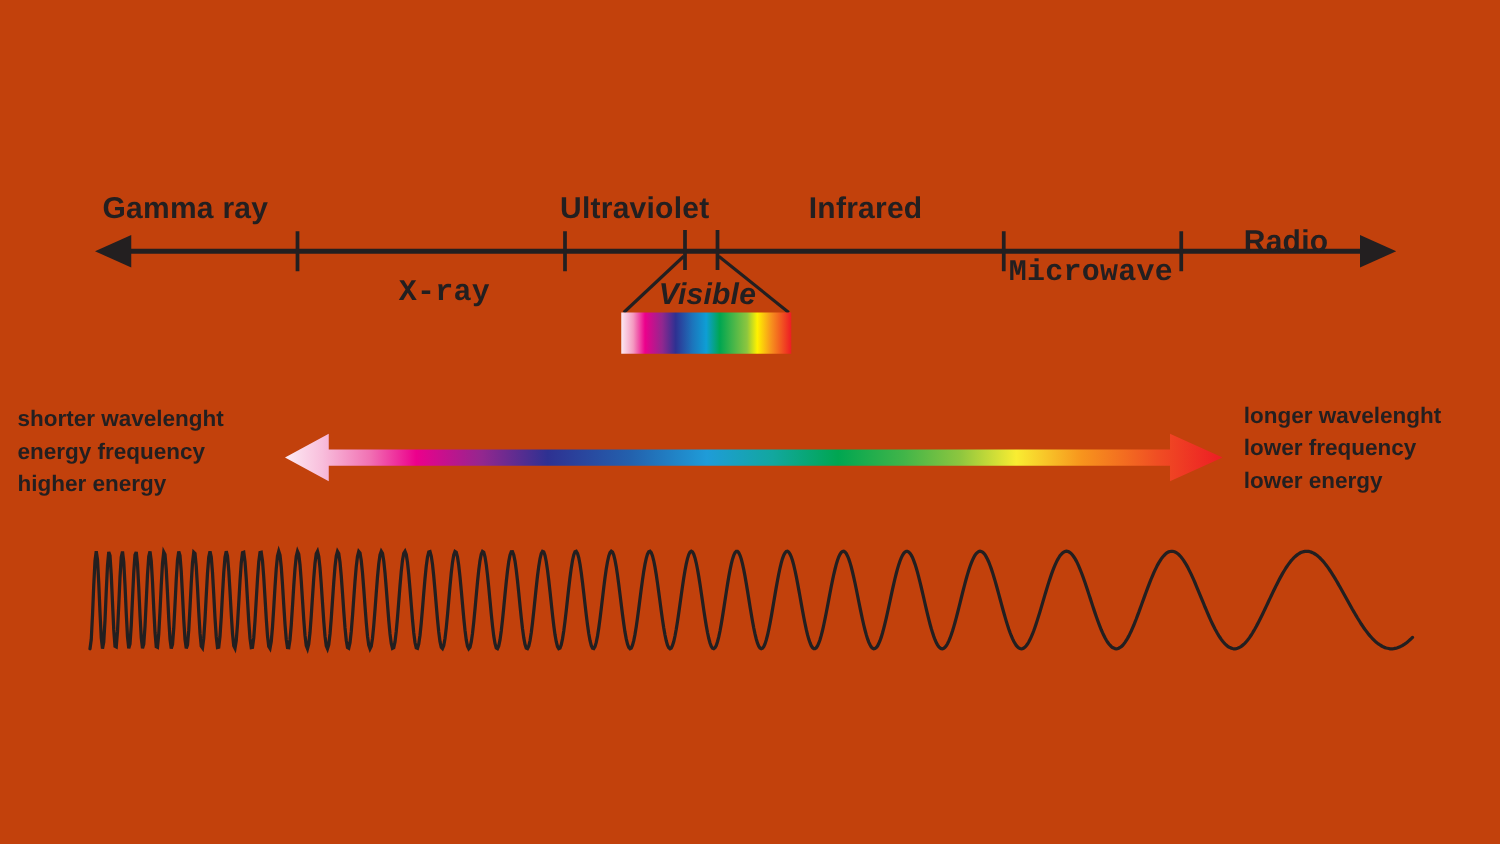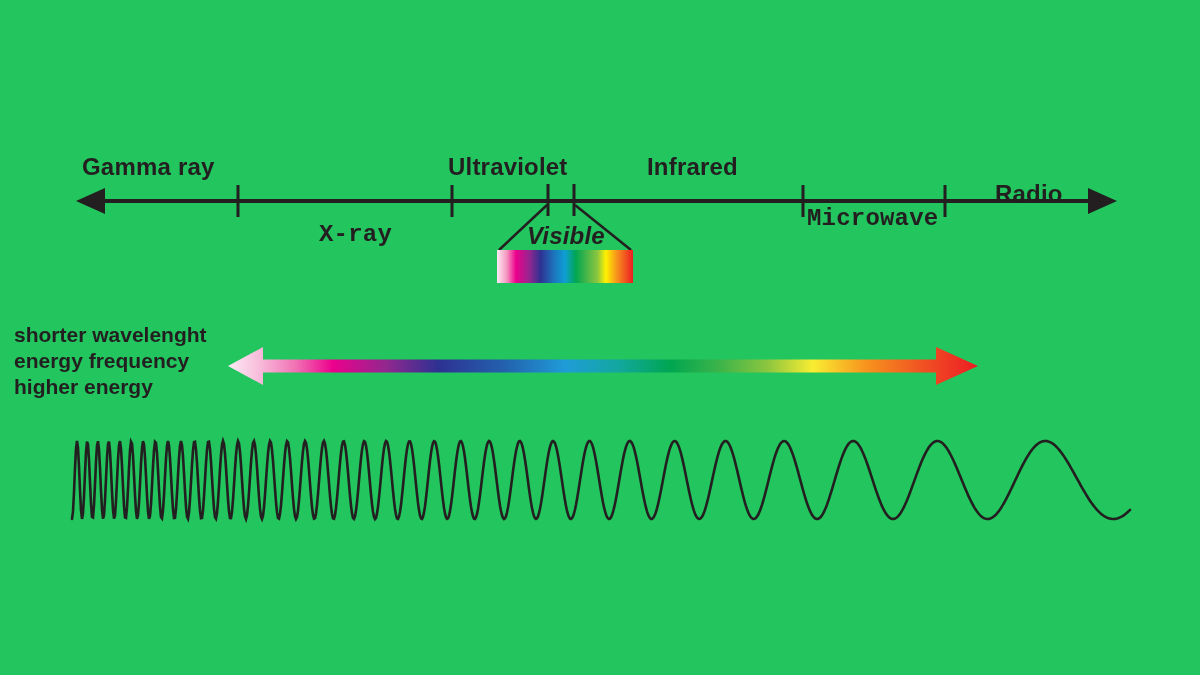--- a/index.html
+++ b/index.html
@@ -4,41 +4,41 @@
 <style>
   html, body {
     margin: 0;
     padding: 0;
     background: #ffffff;
   }
   #canvas {
     position: relative;
     width: 1200px;
     height: 675px;
-    background: #22c55e;
+    background: #c2410c;
     overflow: hidden;
     font-family: "Liberation Sans", sans-serif;
   }
   #diagram-svg {
     position: absolute;
     left: 0;
     top: 0;
   }
   .band-label {
     position: absolute;
     font-weight: 700;
     font-size: 24px;
     color: #231F20;
     white-space: nowrap;
     letter-spacing: 0.2px;
   }
   .annotation {
     position: absolute;
     font-weight: 700;
-    font-size: 21px;
+    font-size: 18px;
     line-height: 26px;
     color: #231F20;
     white-space: nowrap;
   }
   .annotation div { height: 26px; }
 </style>
 </head>
 <body>
 
 <div id="canvas">
@@ -112,14 +112,19 @@
   <div class="band-label" style="left:319px; top:221px;font-family:Liberation Mono, monospace;">X-ray</div>
   <div class="band-label" style="left:807px; top:205px;font-family:Liberation Mono, monospace;">Microwave</div>
   <div class="band-label" style="left:527px; top:222px;font-style:italic;">Visible</div>
 
   <div class="annotation" style="left:14px; top:322px;">
     <div>shorter wavelenght</div>
     <div>energy frequency</div>
     <div>higher energy</div>
   </div>
 
+  <div class="annotation" style="left:995px; top:319px;">
+    <div>longer wavelenght</div>
+    <div>lower frequency</div>
+    <div>lower energy</div>
+  </div>
 
 </div>
 
 </body></html>

